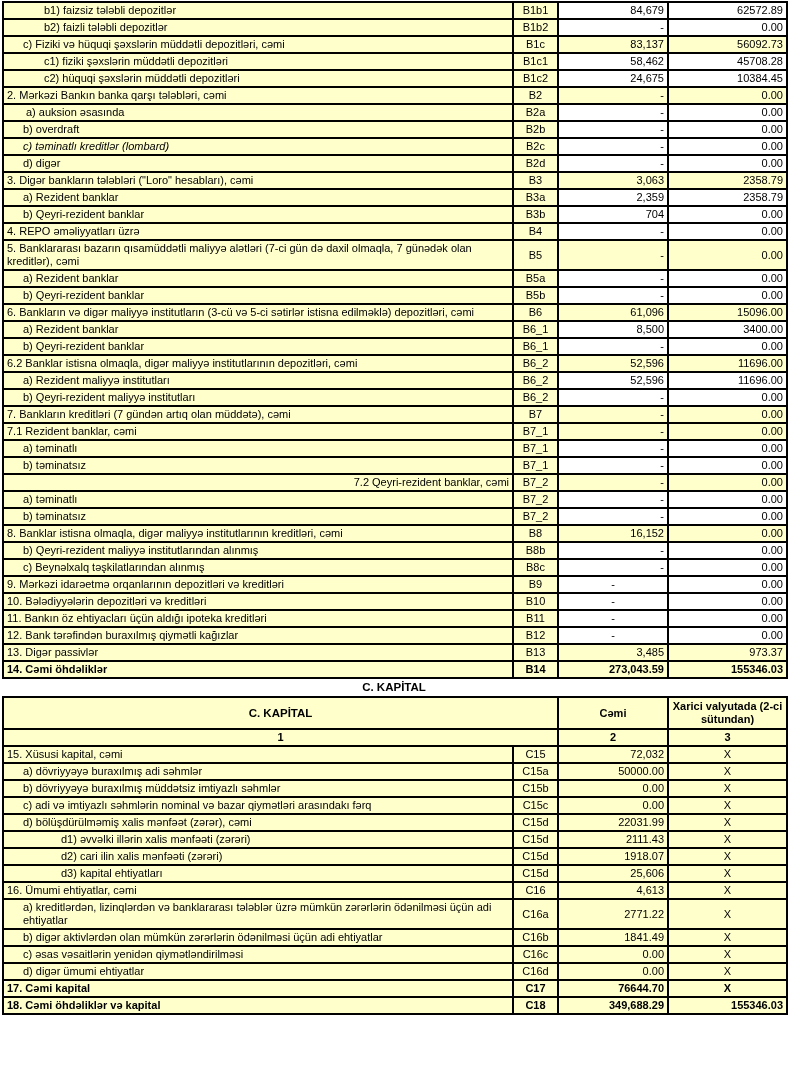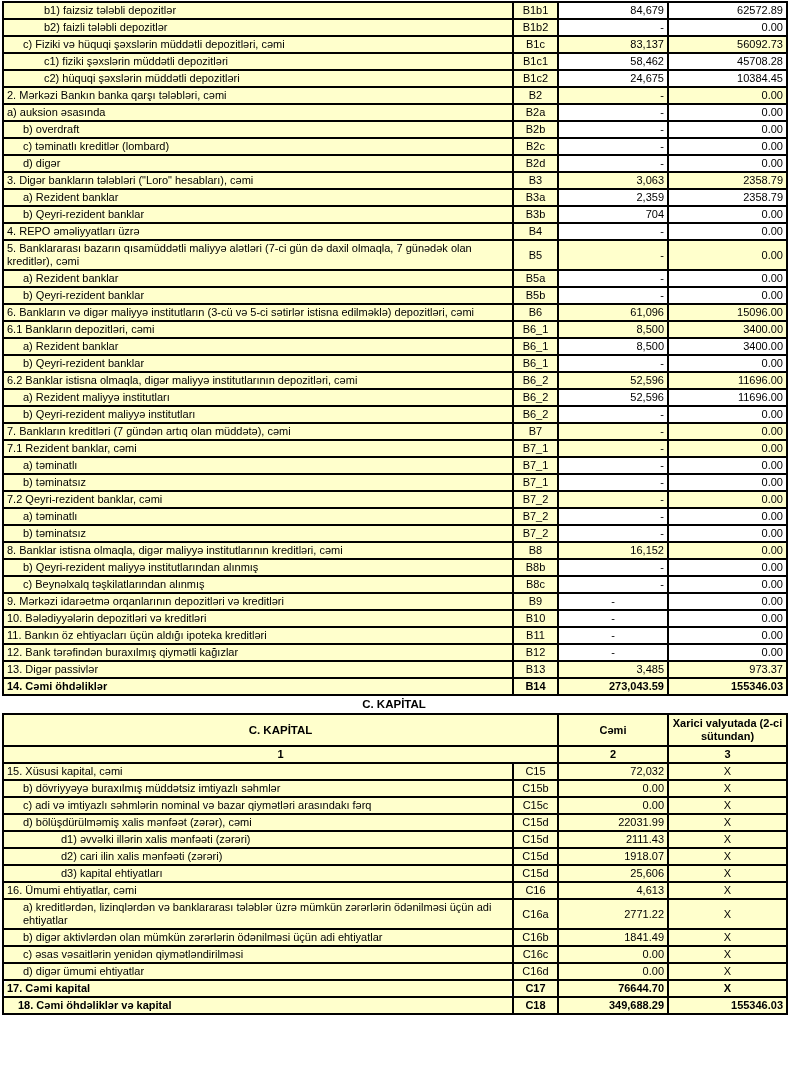--- a/index.html
+++ b/index.html
@@ -97,33 +97,33 @@
           <td class="num white">24,675</td>
           <td class="num white">10384.45</td>
         </tr>
         <tr>
           <td class="lbl" style="padding-left: 3px;">2. Mərkəzi Bankın banka qarşı tələbləri, cəmi</td>
           <td class="code">B2</td>
           <td class="num">-</td>
           <td class="num">0.00</td>
         </tr>
         <tr>
-          <td class="lbl" style="padding-left: 3px;">a) auksion əsasında</td>
+          <td class="lbl" style="padding-left: 22px;">a) auksion əsasında</td>
           <td class="code">B2a</td>
           <td class="num white">-</td>
           <td class="num white">0.00</td>
         </tr>
         <tr>
           <td class="lbl" style="padding-left: 19px;">b) overdraft</td>
           <td class="code">B2b</td>
           <td class="num white">-</td>
           <td class="num white">0.00</td>
         </tr>
         <tr>
-          <td class="lbl" style="padding-left: 19px;">c) təminatlı kreditlər (lombard)</td>
+          <td class="lbl" style="padding-left: 19px; font-style: italic;">c) təminatlı kreditlər (lombard)</td>
           <td class="code">B2c</td>
           <td class="num white">-</td>
           <td class="num white">0.00</td>
         </tr>
         <tr>
           <td class="lbl" style="padding-left: 19px;">d) digər</td>
           <td class="code">B2d</td>
           <td class="num white">-</td>
           <td class="num white">0.00</td>
         </tr>
@@ -169,26 +169,20 @@
           <td class="num white">-</td>
           <td class="num white">0.00</td>
         </tr>
         <tr>
           <td class="lbl" style="padding-left: 3px;">6. Bankların və digər maliyyə institutların (3-cü və 5-ci sətirlər istisna edilməklə) depozitləri, cəmi</td>
           <td class="code">B6</td>
           <td class="num">61,096</td>
           <td class="num">15096.00</td>
         </tr>
         <tr>
-          <td class="lbl" style="padding-left: 3px;">6.1  Bankların depozitləri, cəmi</td>
-          <td class="code">B6_1</td>
-          <td class="num">8,500</td>
-          <td class="num">3400.00</td>
-        </tr>
-        <tr>
           <td class="lbl" style="padding-left: 19px;">a) Rezident banklar</td>
           <td class="code">B6_1</td>
           <td class="num white">8,500</td>
           <td class="num white">3400.00</td>
         </tr>
         <tr>
           <td class="lbl" style="padding-left: 19px;">b) Qeyri-rezident banklar</td>
           <td class="code">B6_1</td>
           <td class="num white">-</td>
           <td class="num white">0.00</td>
@@ -229,21 +223,21 @@
           <td class="num white">-</td>
           <td class="num white">0.00</td>
         </tr>
         <tr>
           <td class="lbl" style="padding-left: 19px;">b) təminatsız</td>
           <td class="code">B7_1</td>
           <td class="num white">-</td>
           <td class="num white">0.00</td>
         </tr>
         <tr>
-          <td class="lbl" style="padding-left: 3px;">7.2 Qeyri-rezident banklar, cəmi</td>
+          <td class="lbl" style="padding-left: 3px; text-align: right;">7.2 Qeyri-rezident banklar, cəmi</td>
           <td class="code">B7_2</td>
           <td class="num">-</td>
           <td class="num">0.00</td>
         </tr>
         <tr>
           <td class="lbl" style="padding-left: 19px;">a) təminatlı</td>
           <td class="code">B7_2</td>
           <td class="num white">-</td>
           <td class="num white">0.00</td>
         </tr>
@@ -332,20 +326,26 @@
       </tr>
     </thead>
     <tbody id="c-body">
         <tr>
           <td class="lbl" style="padding-left: 3px;">15. Xüsusi kapital, cəmi</td>
           <td class="code">C15</td>
           <td class="num">72,032</td>
           <td class="cen">X</td>
         </tr>
         <tr>
+          <td class="lbl" style="padding-left: 19px;">a) dövriyyəyə buraxılmış adi səhmlər</td>
+          <td class="code">C15a</td>
+          <td class="num">50000.00</td>
+          <td class="cen">X</td>
+        </tr>
+        <tr>
           <td class="lbl" style="padding-left: 19px;">b) dövriyyəyə buraxılmış müddətsiz imtiyazlı səhmlər</td>
           <td class="code">C15b</td>
           <td class="num">0.00</td>
           <td class="cen">X</td>
         </tr>
         <tr>
           <td class="lbl" style="padding-left: 19px;">c) adi və imtiyazlı səhmlərin nominal və bazar qiymətləri arasındakı fərq</td>
           <td class="code">C15c</td>
           <td class="num">0.00</td>
           <td class="cen">X</td>
@@ -404,21 +404,21 @@
           <td class="num">0.00</td>
           <td class="cen">X</td>
         </tr>
         <tr class="bold">
           <td class="lbl" style="padding-left: 3px; border-radius: 8px;">17. Cəmi kapital</td>
           <td class="code">C17</td>
           <td class="num">76644.70</td>
           <td class="cen">X</td>
         </tr>
         <tr class="bold">
-          <td class="lbl" style="padding-left: 14px;">18. Cəmi öhdəliklər və kapital</td>
+          <td class="lbl" style="padding-left: 3px;">18. Cəmi öhdəliklər və kapital</td>
           <td class="code">C18</td>
           <td class="num">349,688.29</td>
           <td class="num">155346.03</td>
         </tr>
       </tbody>
   </table>
 
 </div>
 
 </body></html>

